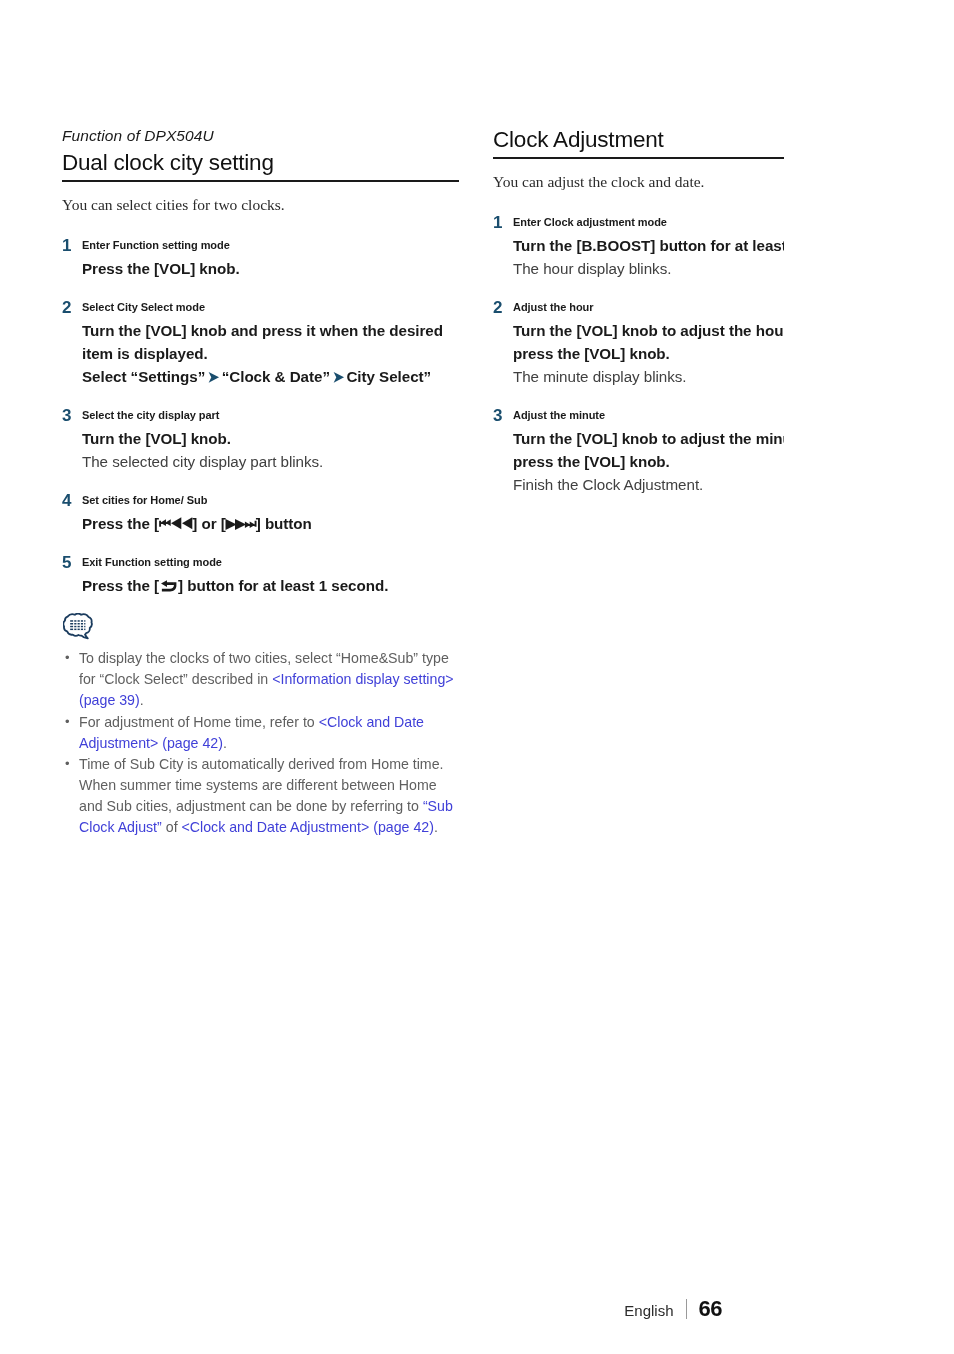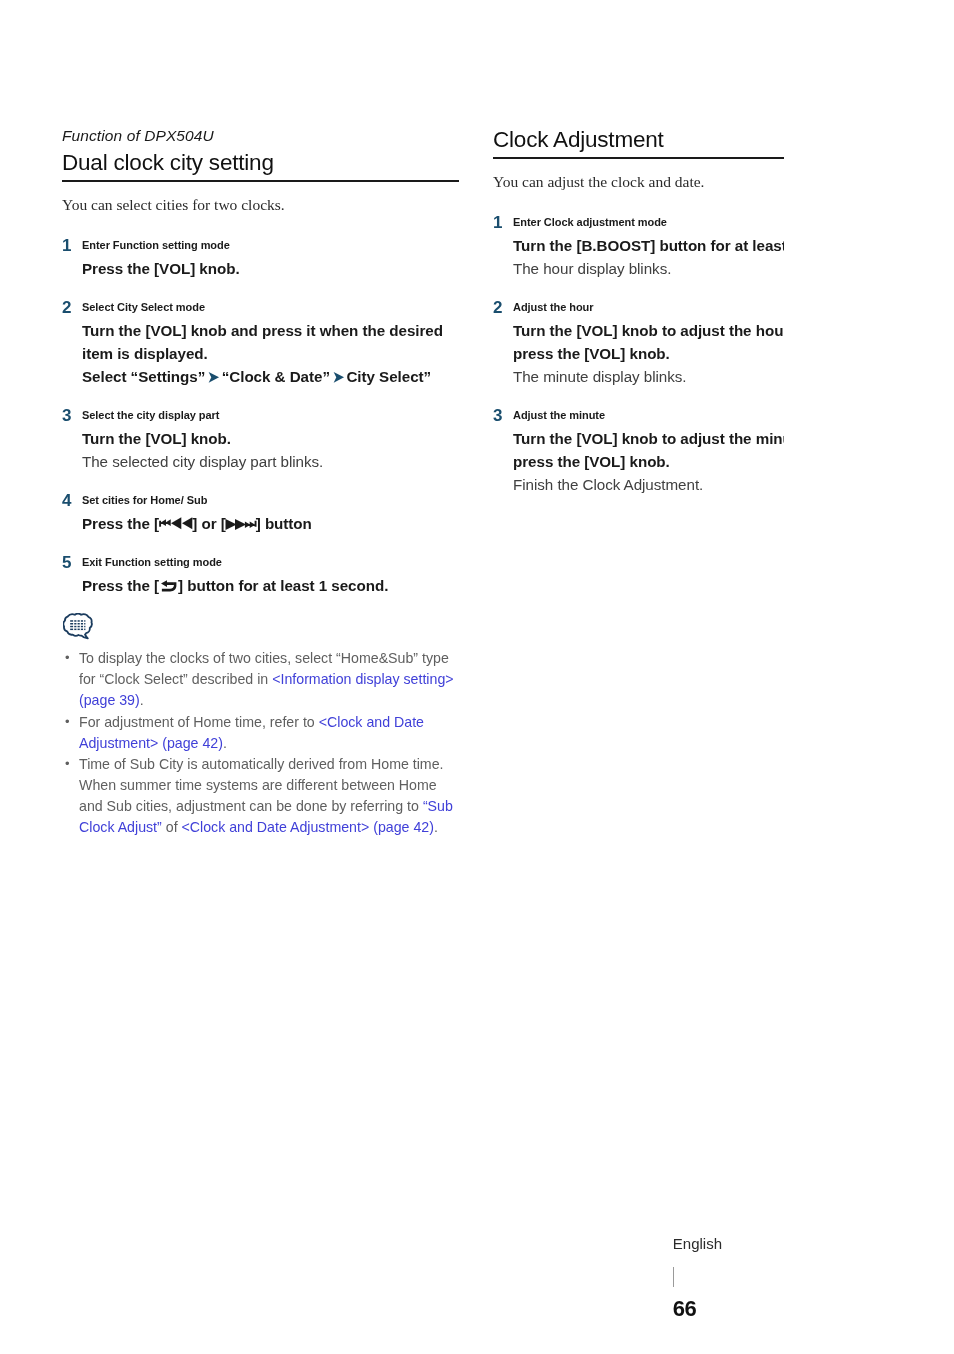--- a/index.html
+++ b/index.html
@@ -164,21 +164,21 @@
   .xref {
     color: #4040d8;
   }
 
   
   .footer {
     position: absolute;
     right: 62px;
     bottom: 32px;
     display: flex;
-    flex-direction: column;
+    flex-direction: row;
     align-items: baseline;
     gap: 12px;
   }
   .footer-lang {
     font-size: 15px;
     color: #2b2b2b;
   }
   .footer-sep {
     width: 1px;
     height: 20px;

